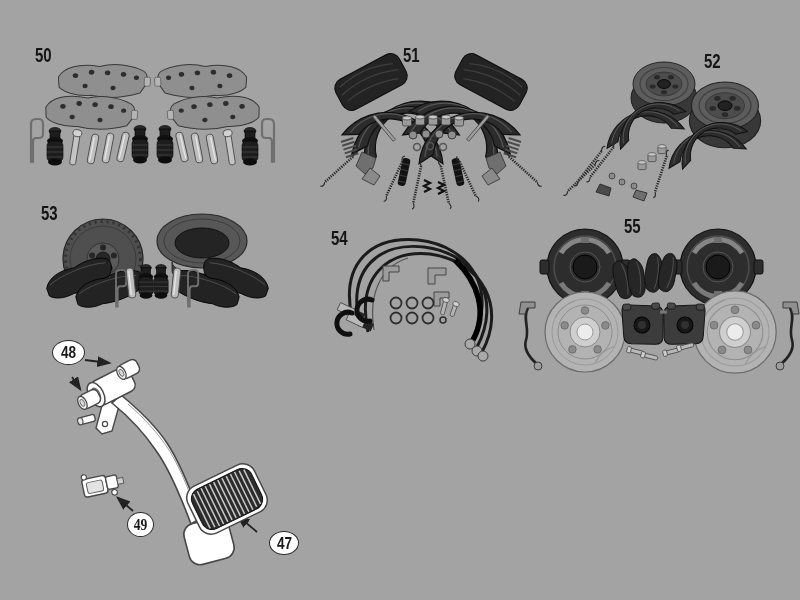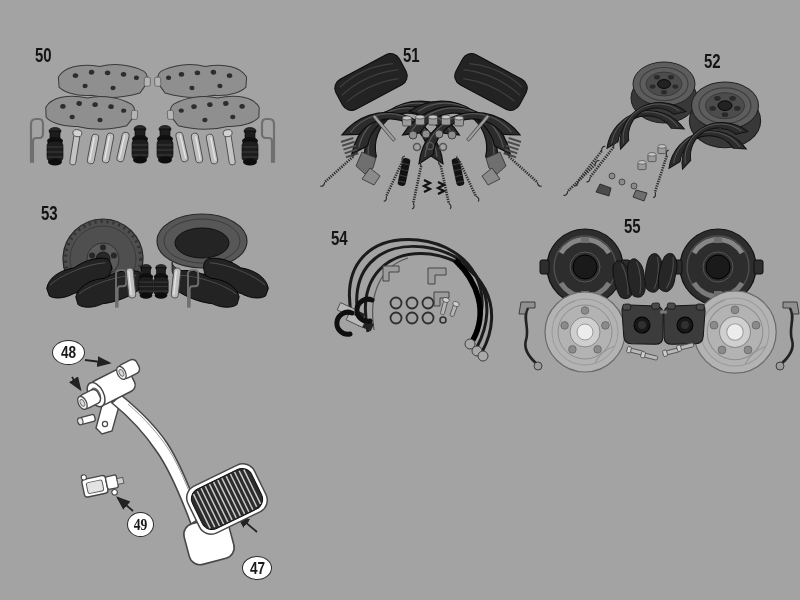--- a/index.html
+++ b/index.html
@@ -458,17 +458,17 @@
 <span class="kit-label" style="left:41px;top:203px;">53</span>
 <span class="kit-label" style="left:331px;top:228px;">54</span>
 <span class="kit-label" style="left:624px;top:216px;">55</span>
 
 <div class="callout" style="left:52px;top:340px;width:33px;height:25px;">
   <span class="num">48</span>
 </div>
 <div class="callout" style="left:127px;top:512px;width:27px;height:25px;font-family:Liberation Serif, serif;">
   <span class="num">49</span>
 </div>
-<div class="callout" style="left:242px;top:531px;width:30px;height:24px;margin-top:25px;">
+<div class="callout" style="left:269px;top:531px;width:30px;height:24px;">
   <span class="num">47</span>
 </div>
 
 </div>
 
 </body></html>

